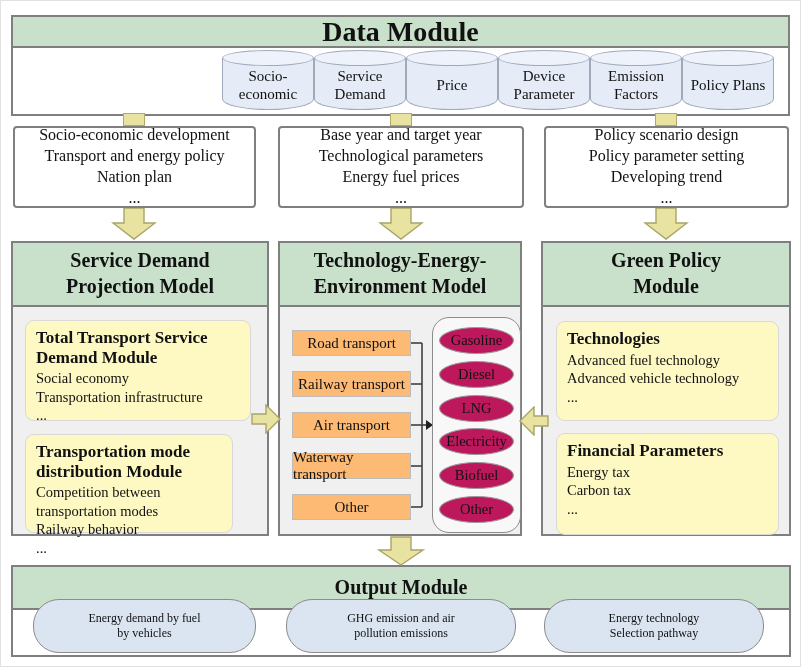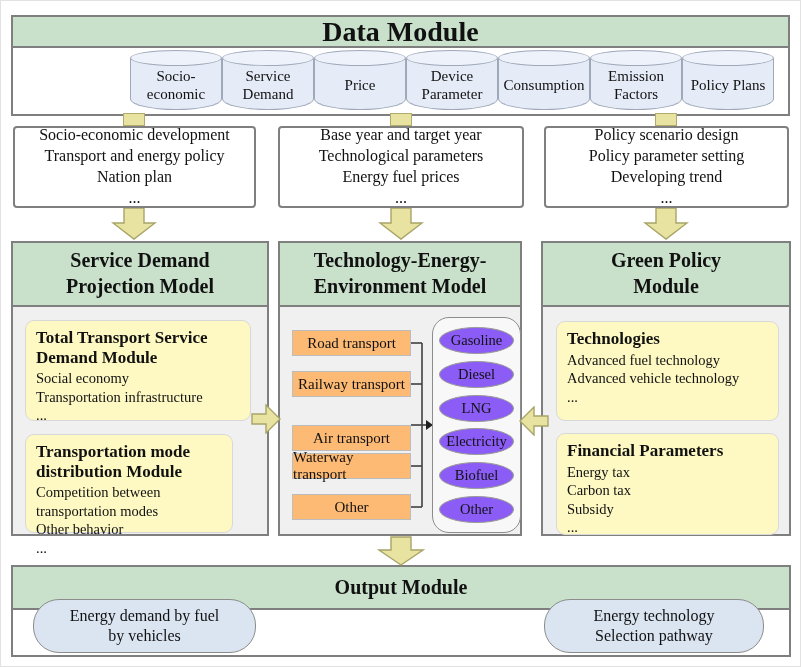--- a/index.html
+++ b/index.html
@@ -35,32 +35,32 @@
   .col .green-head{position:absolute;left:0;right:0;top:0;height:64px;}
   .card{position:absolute;background:#fef9c3;border:1px solid #d8d8d8;border-radius:9px;padding:7px 10px;}
   .card-title{font-weight:bold;font-size:17px;line-height:1.15;margin-bottom:2px;}
   .card-item{font-size:14.5px;line-height:1.28;}
 
   
   .tbox{position:absolute;left:12px;width:119px;height:26px;background:#fdba74;border:1px solid #bcbcbc;
         display:flex;align-items:center;justify-content:center;font-size:15px;}
   .fuel-rect{position:absolute;left:152px;top:74px;width:89px;height:216px;background:#f8f8f8;border:1px solid #8c8c8c;border-radius:17px;
         display:flex;flex-direction:column;justify-content:space-between;padding:9px 0;}
-  .fuel{width:75px;height:27px;margin:0 auto;background:#8b5cf6;border:1px solid #9a9a9a;border-radius:50%;
+  .fuel{width:75px;height:27px;margin:0 auto;background:#be185d;border:1px solid #9a9a9a;border-radius:50%;
         display:flex;align-items:center;justify-content:center;font-size:14.5px;}
   .conn-svg{position:absolute;left:0;top:0;pointer-events:none;}
 
   
   .arrow{position:absolute;z-index:1;}
   .arrow svg{display:block;}
   .a-fill{fill:#e9e3a2;stroke:#a8a468;stroke-width:1.4;stroke-linejoin:miter;}
 
   
   .out-box{position:absolute;top:598px;height:54px;background:#dbe5f1;border:1px solid #8c8c8c;border-radius:26px;
-        display:flex;align-items:center;justify-content:center;text-align:center;font-size:16px;line-height:1.28;z-index:2;}
+        display:flex;align-items:center;justify-content:center;text-align:center;font-size:12px;line-height:1.28;z-index:2;}
 </style>
 </head>
 <body>
 
 <div id="canvas">
 
   <div class="module-box" style="left:10px;top:14px;width:779px;height:101px;">
     <div class="green-head head-lg" style="height:31px;">
       <span>Data Module</span>
     </div>
@@ -77,25 +77,20 @@
       </div>
       <div class="cyl">
         <div class="cyl-body"></div>
         <div class="cyl-top"></div>
         <div class="cyl-label">Price</div>
       </div>
       <div class="cyl">
         <div class="cyl-body"></div>
         <div class="cyl-top"></div>
         <div class="cyl-label">Device Parameter</div>
-      </div>
-      <div class="cyl">
-        <div class="cyl-body"></div>
-        <div class="cyl-top"></div>
-        <div class="cyl-label wrap-any">Consumption</div>
       </div>
       <div class="cyl">
         <div class="cyl-body"></div>
         <div class="cyl-top"></div>
         <div class="cyl-label">Emission Factors</div>
       </div>
       <div class="cyl">
         <div class="cyl-body"></div>
         <div class="cyl-top"></div>
         <div class="cyl-label">Policy Plans</div>
@@ -143,38 +138,38 @@
     </div>
     <div class="card" style="left:12px;top:77px;width:226px;height:101px;">
       <div class="card-title">Total Transport Service Demand Module</div>
       <div class="card-item">Social economy</div>
       <div class="card-item">Transportation infrastructure</div>
       <div class="card-item">...</div>
     </div>
     <div class="card" style="left:12px;top:191px;width:208px;height:99px;">
       <div class="card-title">Transportation mode distribution Module</div>
       <div class="card-item">Competition between transportation modes</div>
-      <div class="card-item">Other behavior</div>
+      <div class="card-item">Railway behavior</div>
       <div class="card-item">...</div>
     </div>
   </div>
 
   <div class="col" style="left:277px;width:244px;">
     <div class="green-head head-md pre">
       <span class="pre">Technology-Energy-
 Environment Model</span>
     </div>
 
     <div class="tbox" style="top:87px;">
         <span>Road transport</span>
       </div>
     <div class="tbox" style="top:128px;">
         <span>Railway transport</span>
       </div>
-    <div class="tbox" style="top:182px;">
+    <div class="tbox" style="top:169px;">
         <span>Air transport</span>
       </div>
     <div class="tbox" style="top:210px;">
         <span>Waterway transport</span>
       </div>
     <div class="tbox" style="top:251px;">
         <span>Other</span>
       </div>
 
     <svg class="conn-svg" width="244" height="295" viewBox="0 0 244 295">
@@ -219,21 +214,20 @@
     <div class="card" style="left:13px;top:78px;width:223px;height:100px;">
       <div class="card-title">Technologies</div>
       <div class="card-item">Advanced fuel technology</div>
       <div class="card-item">Advanced vehicle technology</div>
       <div class="card-item">...</div>
     </div>
     <div class="card" style="left:13px;top:190px;width:223px;height:102px;">
       <div class="card-title">Financial Parameters</div>
       <div class="card-item">Energy tax</div>
       <div class="card-item">Carbon tax</div>
-      <div class="card-item">Subsidy</div>
       <div class="card-item">...</div>
     </div>
   </div>
 
   <div class="arrow" style="left:250px;top:403px;">
     <svg width="30" height="30" viewBox="0 0 30 30">
         <polygon class="a-fill" points="1,10 15,10 15,1 29,15 15,29 15,20 1,20"></polygon>
       </svg>
   </div>
   <div class="arrow" style="left:518px;top:405px;">
@@ -248,16 +242,18 @@
       </svg>
   </div>
 
   <div class="module-box" style="left:10px;top:564px;width:780px;height:92px;">
     <div class="green-head head-md" style="height:43px;">
       <span>Output Module</span>
     </div>
   </div>
   <div class="out-box pre" style="left:32px;width:223px;">Energy demand by fuel
 by vehicles</div>
+  <div class="out-box pre" style="left:285px;width:230px;">GHG emission and air
+pollution emissions</div>
   <div class="out-box pre" style="left:543px;width:220px;">Energy technology
 Selection pathway</div>
 
 </div>
 
 </body></html>

